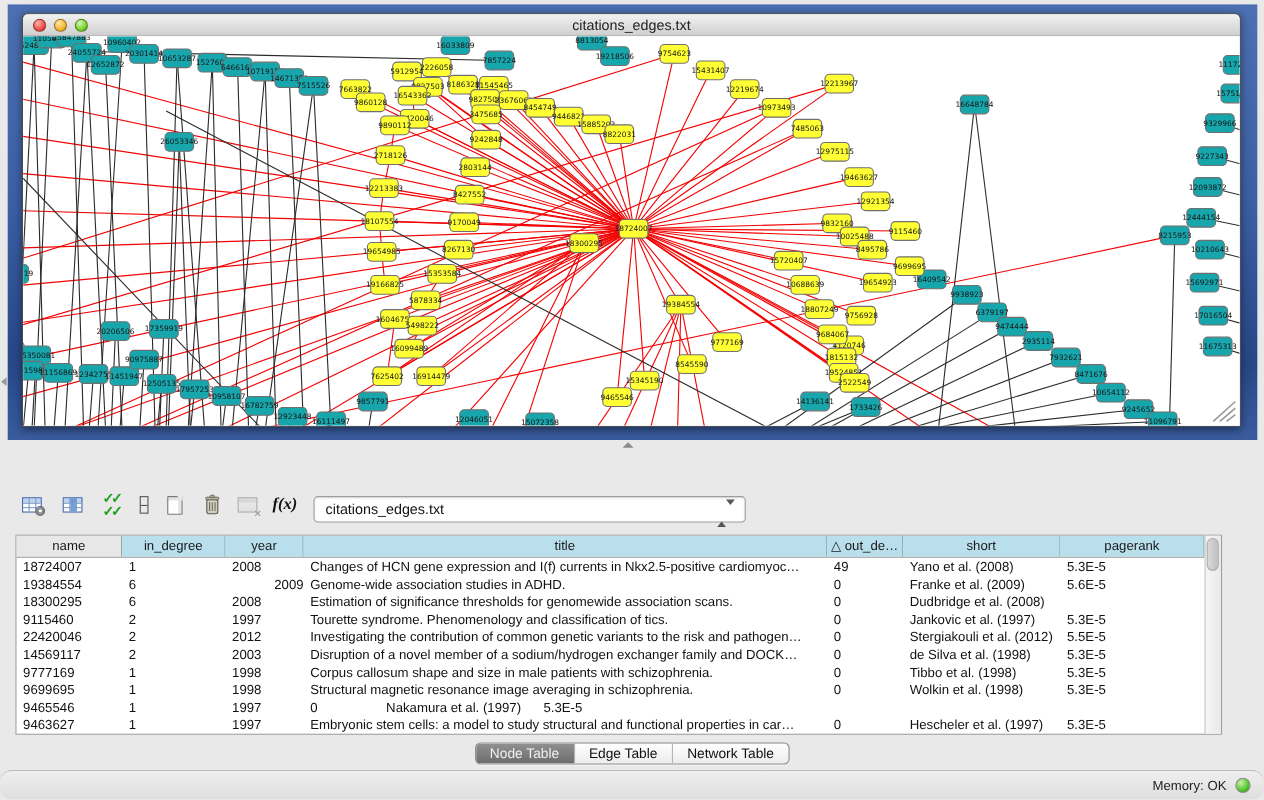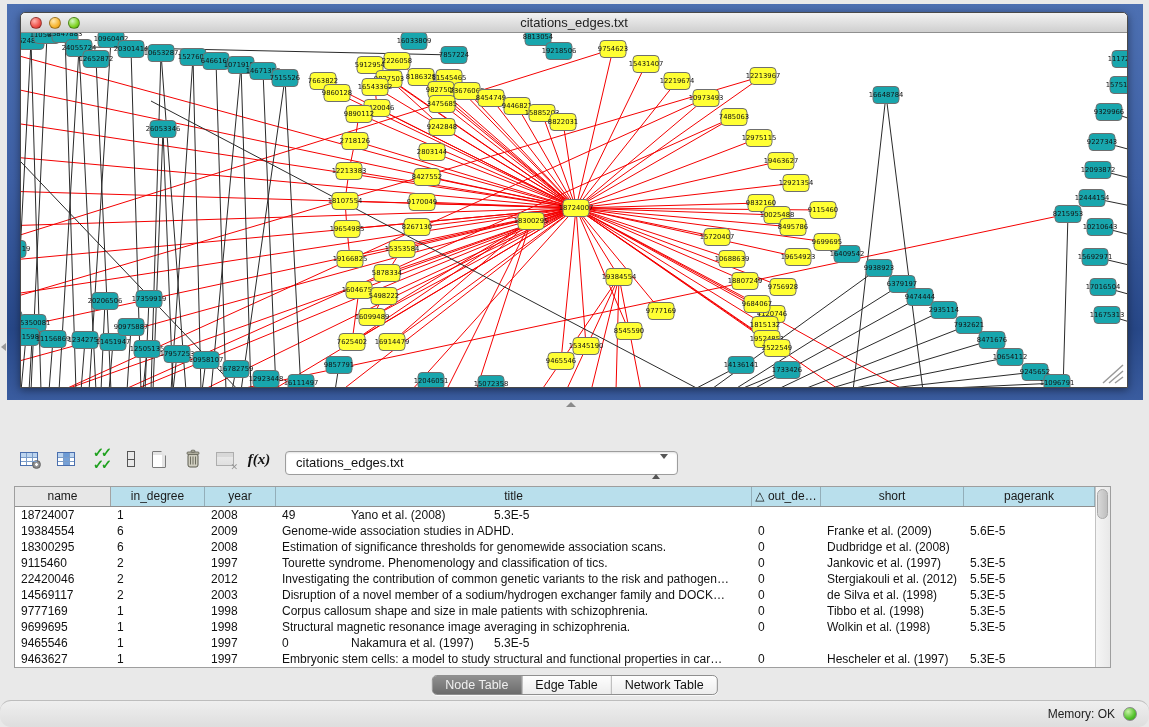--- a/index.html
+++ b/index.html
@@ -879,28 +879,29 @@
         <div class="hdr-cell" style="width: 476px;">title</div>
         <div class="hdr-cell" style="width: 69px;">△ out_de…</div>
         <div class="hdr-cell" style="width: 143px;">short</div>
         <div class="hdr-cell" style="width: 131px;">pagerank</div>
       </div>
     <div id="rows">
         <div class="trow">
           <div class="tcell" style="width: 96px;">18724007</div>
           <div class="tcell" style="width: 94px;">1</div>
           <div class="tcell" style="width: 71px;">2008</div>
+          <div class="tcell" style="width: 476px;">Changes of HCN gene expression and I(f) currents in Nkx2.5-positive cardiomyoc…</div>
           <div class="tcell" style="width: 69px;">49</div>
           <div class="tcell" style="width: 143px;">Yano et al. (2008)</div>
           <div class="tcell" style="width: 131px;">5.3E-5</div>
         </div>
         <div class="trow">
           <div class="tcell" style="width: 96px;">19384554</div>
           <div class="tcell" style="width: 94px;">6</div>
-          <div class="tcell" style="width: 71px;">2009</div>
+          <div class="tcell" style="width: 71px; text-align: right;">2009</div>
           <div class="tcell" style="width: 476px;">Genome-wide association studies in ADHD.</div>
           <div class="tcell" style="width: 69px;">0</div>
           <div class="tcell" style="width: 143px;">Franke et al. (2009)</div>
           <div class="tcell" style="width: 131px;">5.6E-5</div>
         </div>
         <div class="trow">
           <div class="tcell" style="width: 96px;">18300295</div>
           <div class="tcell" style="width: 94px;">6</div>
           <div class="tcell" style="width: 71px;">2008</div>
           <div class="tcell" style="width: 476px;">Estimation of significance thresholds for genomewide association scans.</div>

